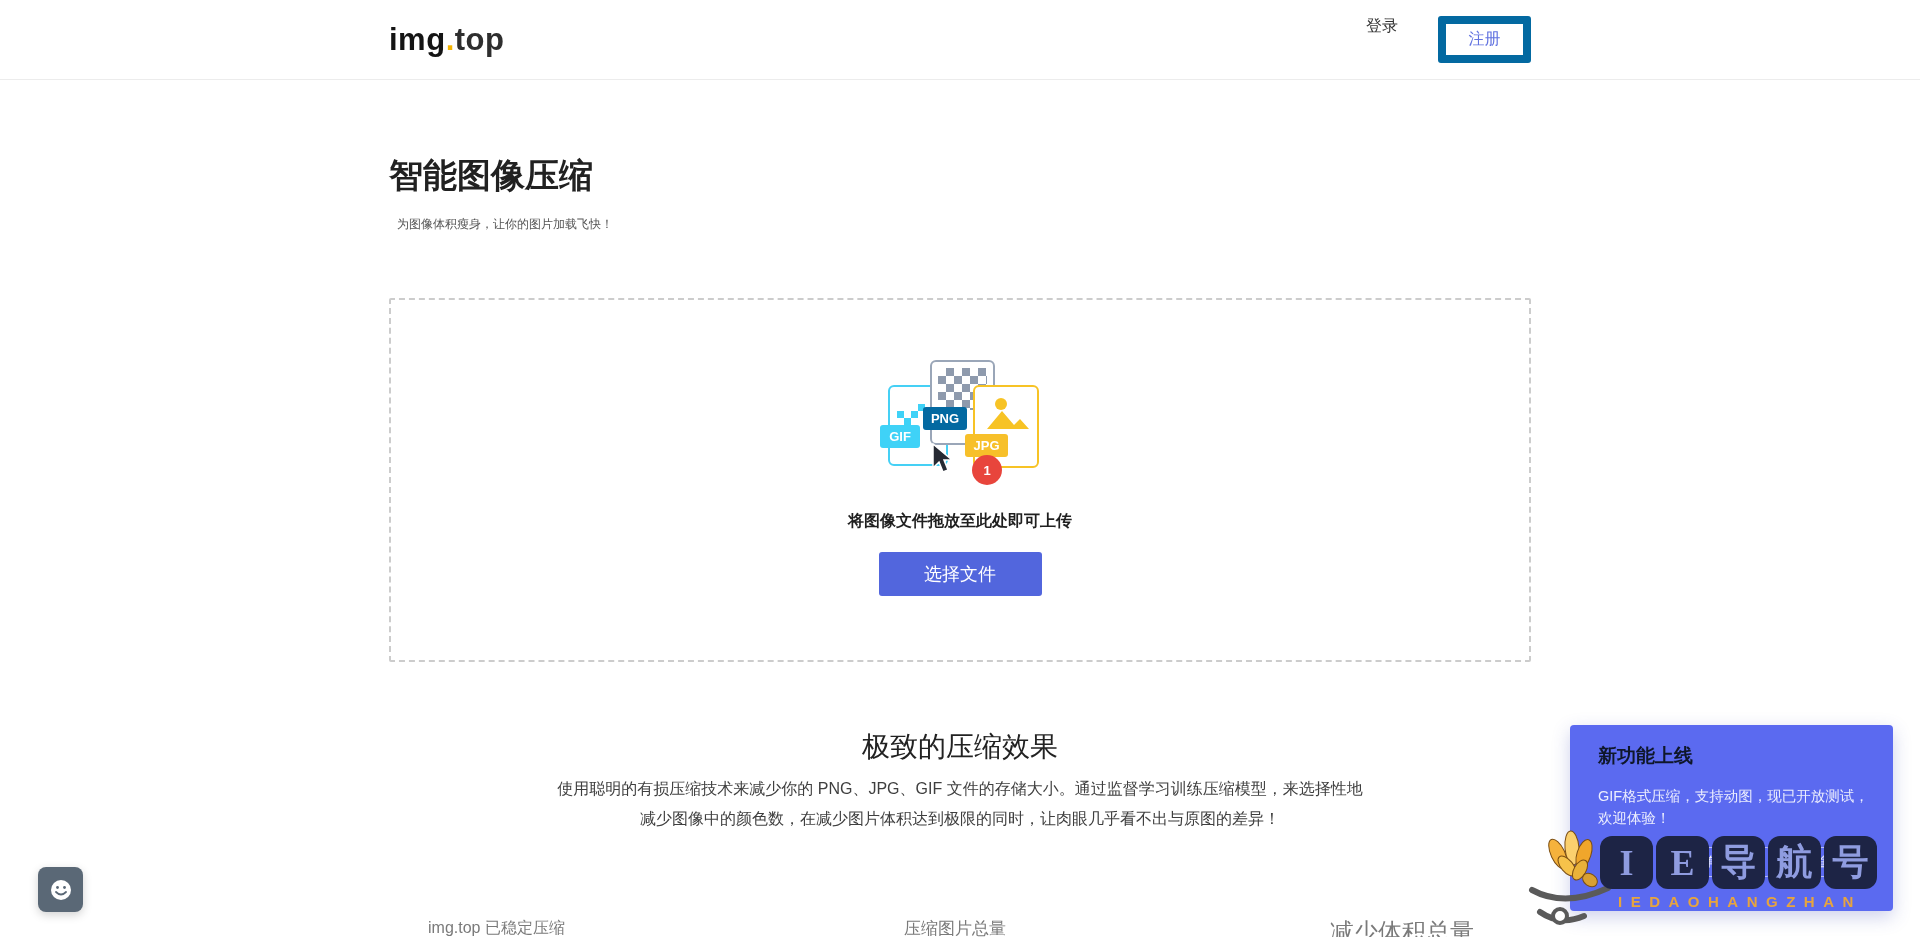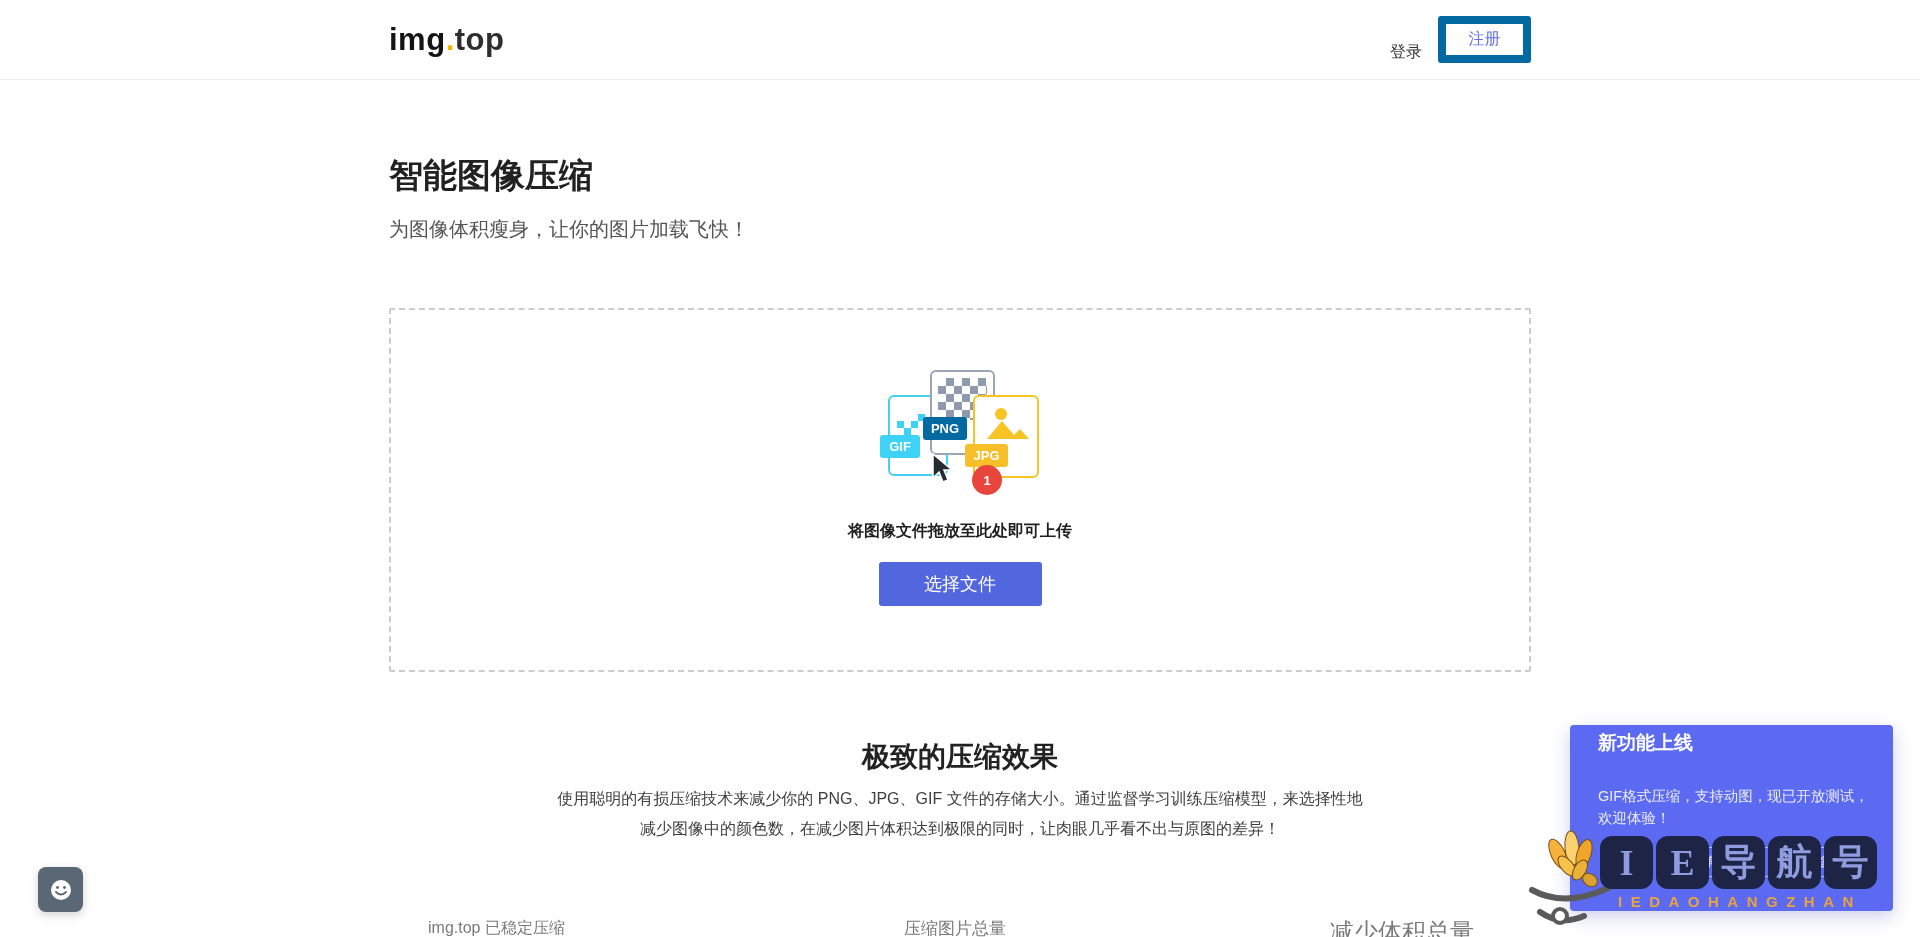--- a/index.html
+++ b/index.html
@@ -6,29 +6,29 @@
   html, body { width: 1920px; height: 937px; overflow: hidden; background: #fff;
     font-family: "Liberation Sans", "DejaVu Sans", sans-serif; color: #222; position: relative; }
 
   
   .nav { height: 80px; background: #fff; border-bottom: 1px solid #ececec; }
   .nav-inner { width: 1142px; height: 100%; margin: 0 auto; display: flex; align-items: center; justify-content: space-between; }
   .logo { font-size: 31px; letter-spacing: 0.5px; cursor: pointer; }
   .logo .l-img { font-weight: 800; color: #141414; }
   .logo .l-dot { font-weight: 800; color: #f5b400; }
   .logo .l-top { font-weight: 700; color: #2e2e2e; }
-  .nav-right { display: flex; align-items: flex-end; gap: 16px; }
+  .nav-right { display: flex; align-items: flex-start; gap: 40px; }
   .login-link { font-size: 16px; color: #333; cursor: pointer; }
   .register-btn { width: 93px; height: 47px; background: #fff; border: 8px solid #0369a1; color: #6273e0;
     font-size: 16px; border-radius: 3px; display: flex; align-items: center; justify-content: center; cursor: pointer; }
 
   
   .container { width: 1142px; margin: 0 auto; }
   .hero-title { margin-top: 73px; font-size: 34px; font-weight: bold; color: #212121; }
-  .hero-sub { margin-top: 17px; font-size: 20px; color: #555; }
+  .hero-sub { margin-top: 17px; font-size: 12px; color: #555; margin-left: 8px; }
 
   
   .dropzone { margin-top: 65px; height: 364px; border: 2px dashed #cccccc; border-radius: 2px;
     display: flex; flex-direction: column; align-items: center; cursor: pointer; background: #fff; }
   .icon-cluster { position: relative; width: 170px; height: 136px; margin-top: 58px; }
   .fcard { position: absolute; background: #fff; border-radius: 6px; }
   .card-png { left: 55px; top: 2px; width: 65px; height: 85px; border: 2px solid #9aa6b8; z-index: 2; }
   .png-checker { position: absolute; left: 6px; top: 6px; width: 49px; height: 42px;
     background-image: conic-gradient(#8e9aad 25%, transparent 25% 50%, #8e9aad 50% 75%, transparent 75%);
     background-size: 16px 16px; }
@@ -44,33 +44,33 @@
   .cursor-arrow { position: absolute; left: 55px; top: 85px; z-index: 6; }
   .count-badge { position: absolute; left: 97px; top: 97px; width: 30px; height: 30px; border-radius: 50%;
     background: #e8453c; color: #fff; font-size: 13px; font-weight: bold; z-index: 5;
     display: flex; align-items: center; justify-content: center; }
   .drop-hint { margin-top: 17px; font-size: 16px; font-weight: bold; color: #1f1f1f; }
   .choose-btn { margin-top: 20px; width: 163px; height: 44px; background: #5266dd; color: #fff; border: none;
     font-size: 18px; border-radius: 3px; cursor: pointer; font-family: Liberation Mono, monospace; }
 
   
   .features { text-align: center; margin-top: 66px; }
-  .features-title { font-size: 28px; font-weight: bold; color: #222; }
+  .features-title { font-size: 28px; font-weight: normal; color: #222; }
   .features-text { margin: 8px auto 0; width: 810px; font-size: 16px; line-height: 1.85; color: #3f3f3f; }
 
   
   .stat { position: absolute; color: #7a7a7a; white-space: nowrap; }
   .stat-1 { left: 428px; top: 918px; font-size: 16px; }
   .stat-2 { left: 904px; top: 917px; font-size: 17px; }
   .stat-3 { left: 1330px; top: 916px; font-size: 24px; }
 
   
   .toast { position: absolute; left: 1570px; top: 725px; width: 323px; height: 186px; background: #5b6af0;
     border-radius: 4px; z-index: 40; box-shadow: 0 6px 18px rgba(60,70,180,0.25); }
-  .toast-title { position: absolute; left: 28px; top: 5px; font-size: 19px; font-weight: bold; color: #ffffff; }
+  .toast-title { position: absolute; left: 28px; top: 18px; font-size: 19px; font-weight: bold; color: #0f172a; }
   .toast-body { position: absolute; left: 28px; top: 60px; width: 272px; font-size: 14.5px; line-height: 1.55;
     color: rgba(255,255,255,0.88); }
   .toast-actions { position: absolute; left: 0; top: 122px; width: 100%; display: flex; justify-content: flex-end;
     gap: 18px; padding-right: 40px; }
   .toast-btn { font-size: 13px; color: rgba(255,255,255,0.9); border: 1px solid rgba(255,255,255,0.55);
     border-radius: 3px; padding: 5px 12px; background: transparent; cursor: pointer; font-family: inherit; }
 
   
   .watermark { position: absolute; left: 1520px; top: 826px; width: 400px; height: 111px; z-index: 60; pointer-events: none; }
   .wm-logo { position: absolute; left: 0; top: 2px; }

